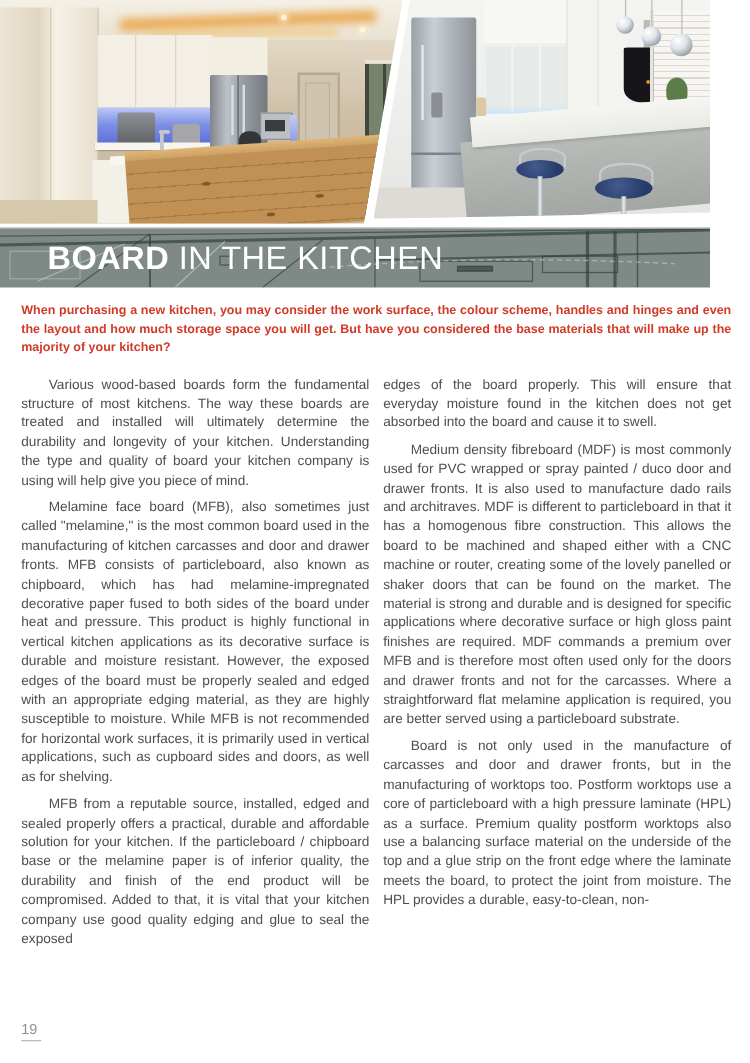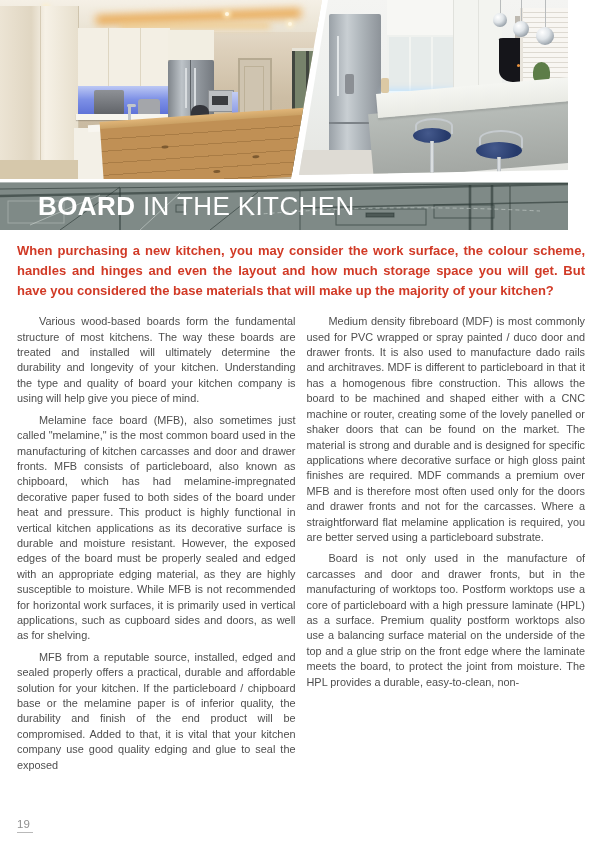--- a/index.html
+++ b/index.html
@@ -103,21 +103,21 @@
   }
   .title-band svg{position:absolute;left:0;top:0;}
   .title-band h1{
     position:absolute;left:38px;top:50%;transform:translateY(-52%);margin:0;
     font-size:26px;letter-spacing:.4px;color:#ffffff;font-weight:400;white-space:nowrap;
   }
   .title-band h1 .b{font-weight:700;}
   
   .content{position:absolute;left:17px;top:241px;width:568px;}
   .intro{
-    margin:0;color:#d13a26;font-weight:700;font-size:13px;line-height:1.52;
+    margin:0;color:#d13a26;font-weight:700;font-size:10px;line-height:1.52;
     text-align:justify;
   }
   .columns{display:flex;gap:11px;margin-top:14px;}
   .col{flex:1;font-size:10.9px;line-height:15.4px;color:#4e4e4e;text-align:justify;}
   .col p{margin:0 0 6px;text-indent:22px;}
   .col p.cont{text-indent:0;}
   .col p:last-child{margin-bottom:0;}
   
   .page-number{
     position:absolute;left:17px;top:818px;color:#8f8f8f;font-size:11.5px;
@@ -257,20 +257,21 @@
 
   <div class="content">
     <p class="intro">When purchasing a new kitchen, you may consider the work surface, the colour scheme, handles and hinges and even the layout and how much storage space you will get. But have you considered the base materials that will make up the majority of your kitchen?</p>
     <div class="columns">
       <div class="col">
         <p>Various wood-based boards form the fundamental structure of most kitchens. The way these boards are treated and installed will ultimately determine the durability and longevity of your kitchen. Understanding the type and quality of board your kitchen company is using will help give you piece of mind.</p>
         <p>Melamine face board (MFB), also sometimes just called "melamine," is the most common board used in the manufacturing of kitchen carcasses and door and drawer fronts. MFB consists of particleboard, also known as chipboard, which has had melamine-impregnated decorative paper fused to both sides of the board under heat and pressure. This product is highly functional in vertical kitchen applications as its decorative surface is durable and moisture resistant. However, the exposed edges of the board must be properly sealed and edged with an appropriate edging material, as they are highly susceptible to moisture. While MFB is not recommended for horizontal work surfaces, it is primarily used in vertical applications, such as cupboard sides and doors, as well as for shelving.</p>
         <p>MFB from a reputable source, installed, edged and sealed properly offers a practical, durable and affordable solution for your kitchen. If the particleboard / chipboard base or the melamine paper is of inferior quality, the durability and finish of the end product will be compromised. Added to that, it is vital that your kitchen company use good quality edging and glue to seal the exposed</p>
       </div>
       <div class="col">
+        <p class="cont">edges of the board properly. This will ensure that everyday moisture found in the kitchen does not get absorbed into the board and cause it to swell.</p>
         <p>Medium density fibreboard (MDF) is most commonly used for PVC wrapped or spray painted / duco door and drawer fronts. It is also used to manufacture dado rails and architraves. MDF is different to particleboard in that it has a homogenous fibre construction. This allows the board to be machined and shaped either with a CNC machine or router, creating some of the lovely panelled or shaker doors that can be found on the market. The material is strong and durable and is designed for specific applications where decorative surface or high gloss paint finishes are required. MDF commands a premium over MFB and is therefore most often used only for the doors and drawer fronts and not for the carcasses. Where a straightforward flat melamine application is required, you are better served using a particleboard substrate.</p>
         <p>Board is not only used in the manufacture of carcasses and door and drawer fronts, but in the manufacturing of worktops too. Postform worktops use a core of particleboard with a high pressure laminate (HPL) as a surface. Premium quality postform worktops also use a balancing surface material on the underside of the top and a glue strip on the front edge where the laminate meets the board, to protect the joint from moisture. The HPL provides a durable, easy-to-clean, non-</p>
       </div>
     </div>
   </div>
 
   <div class="page-number">19</div>
 </div>
 
 </body></html>

